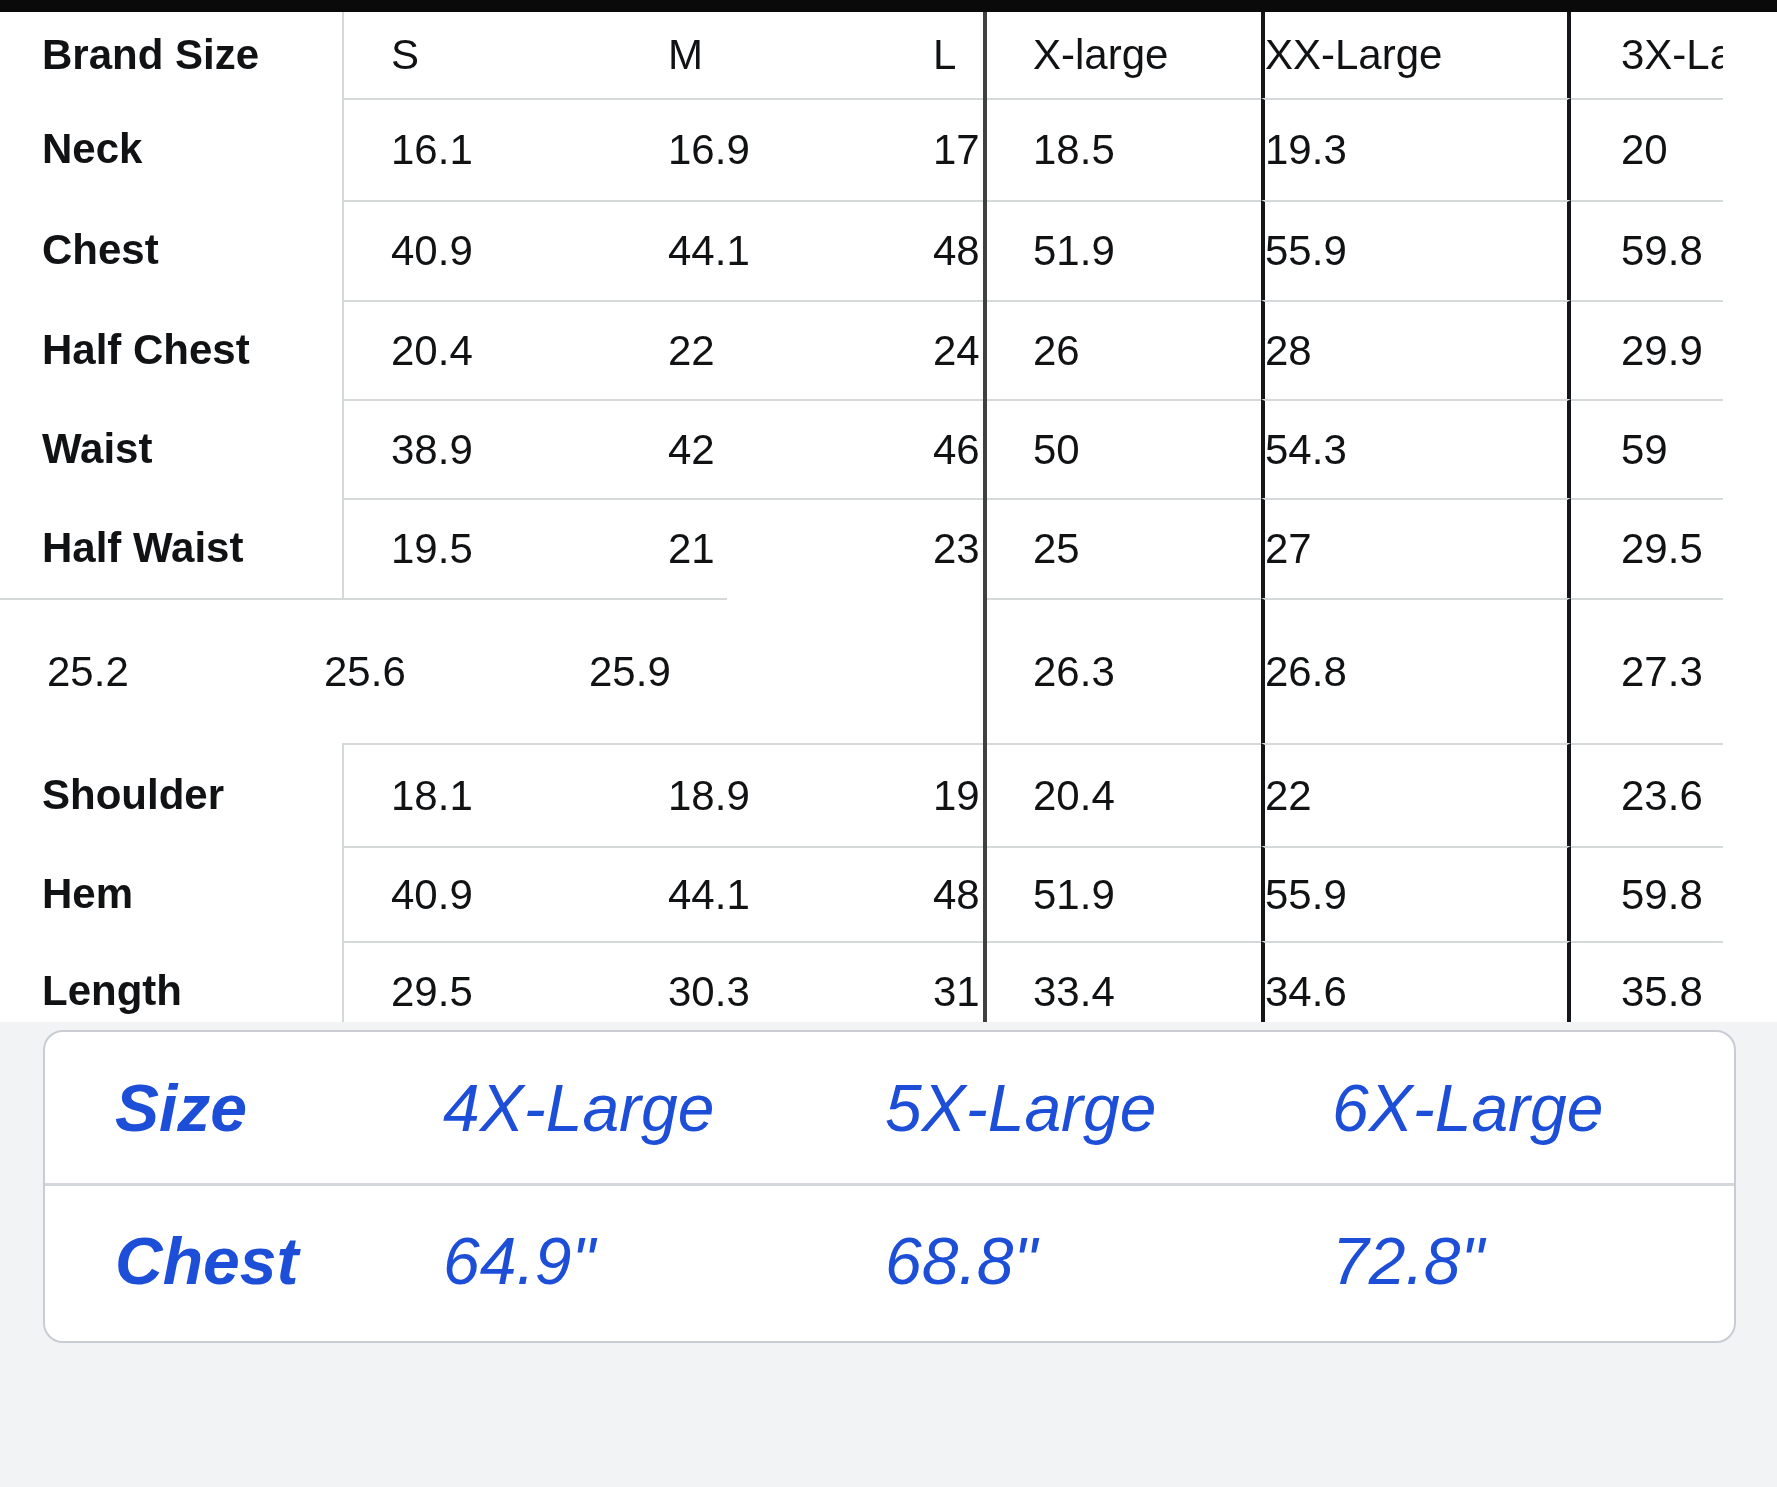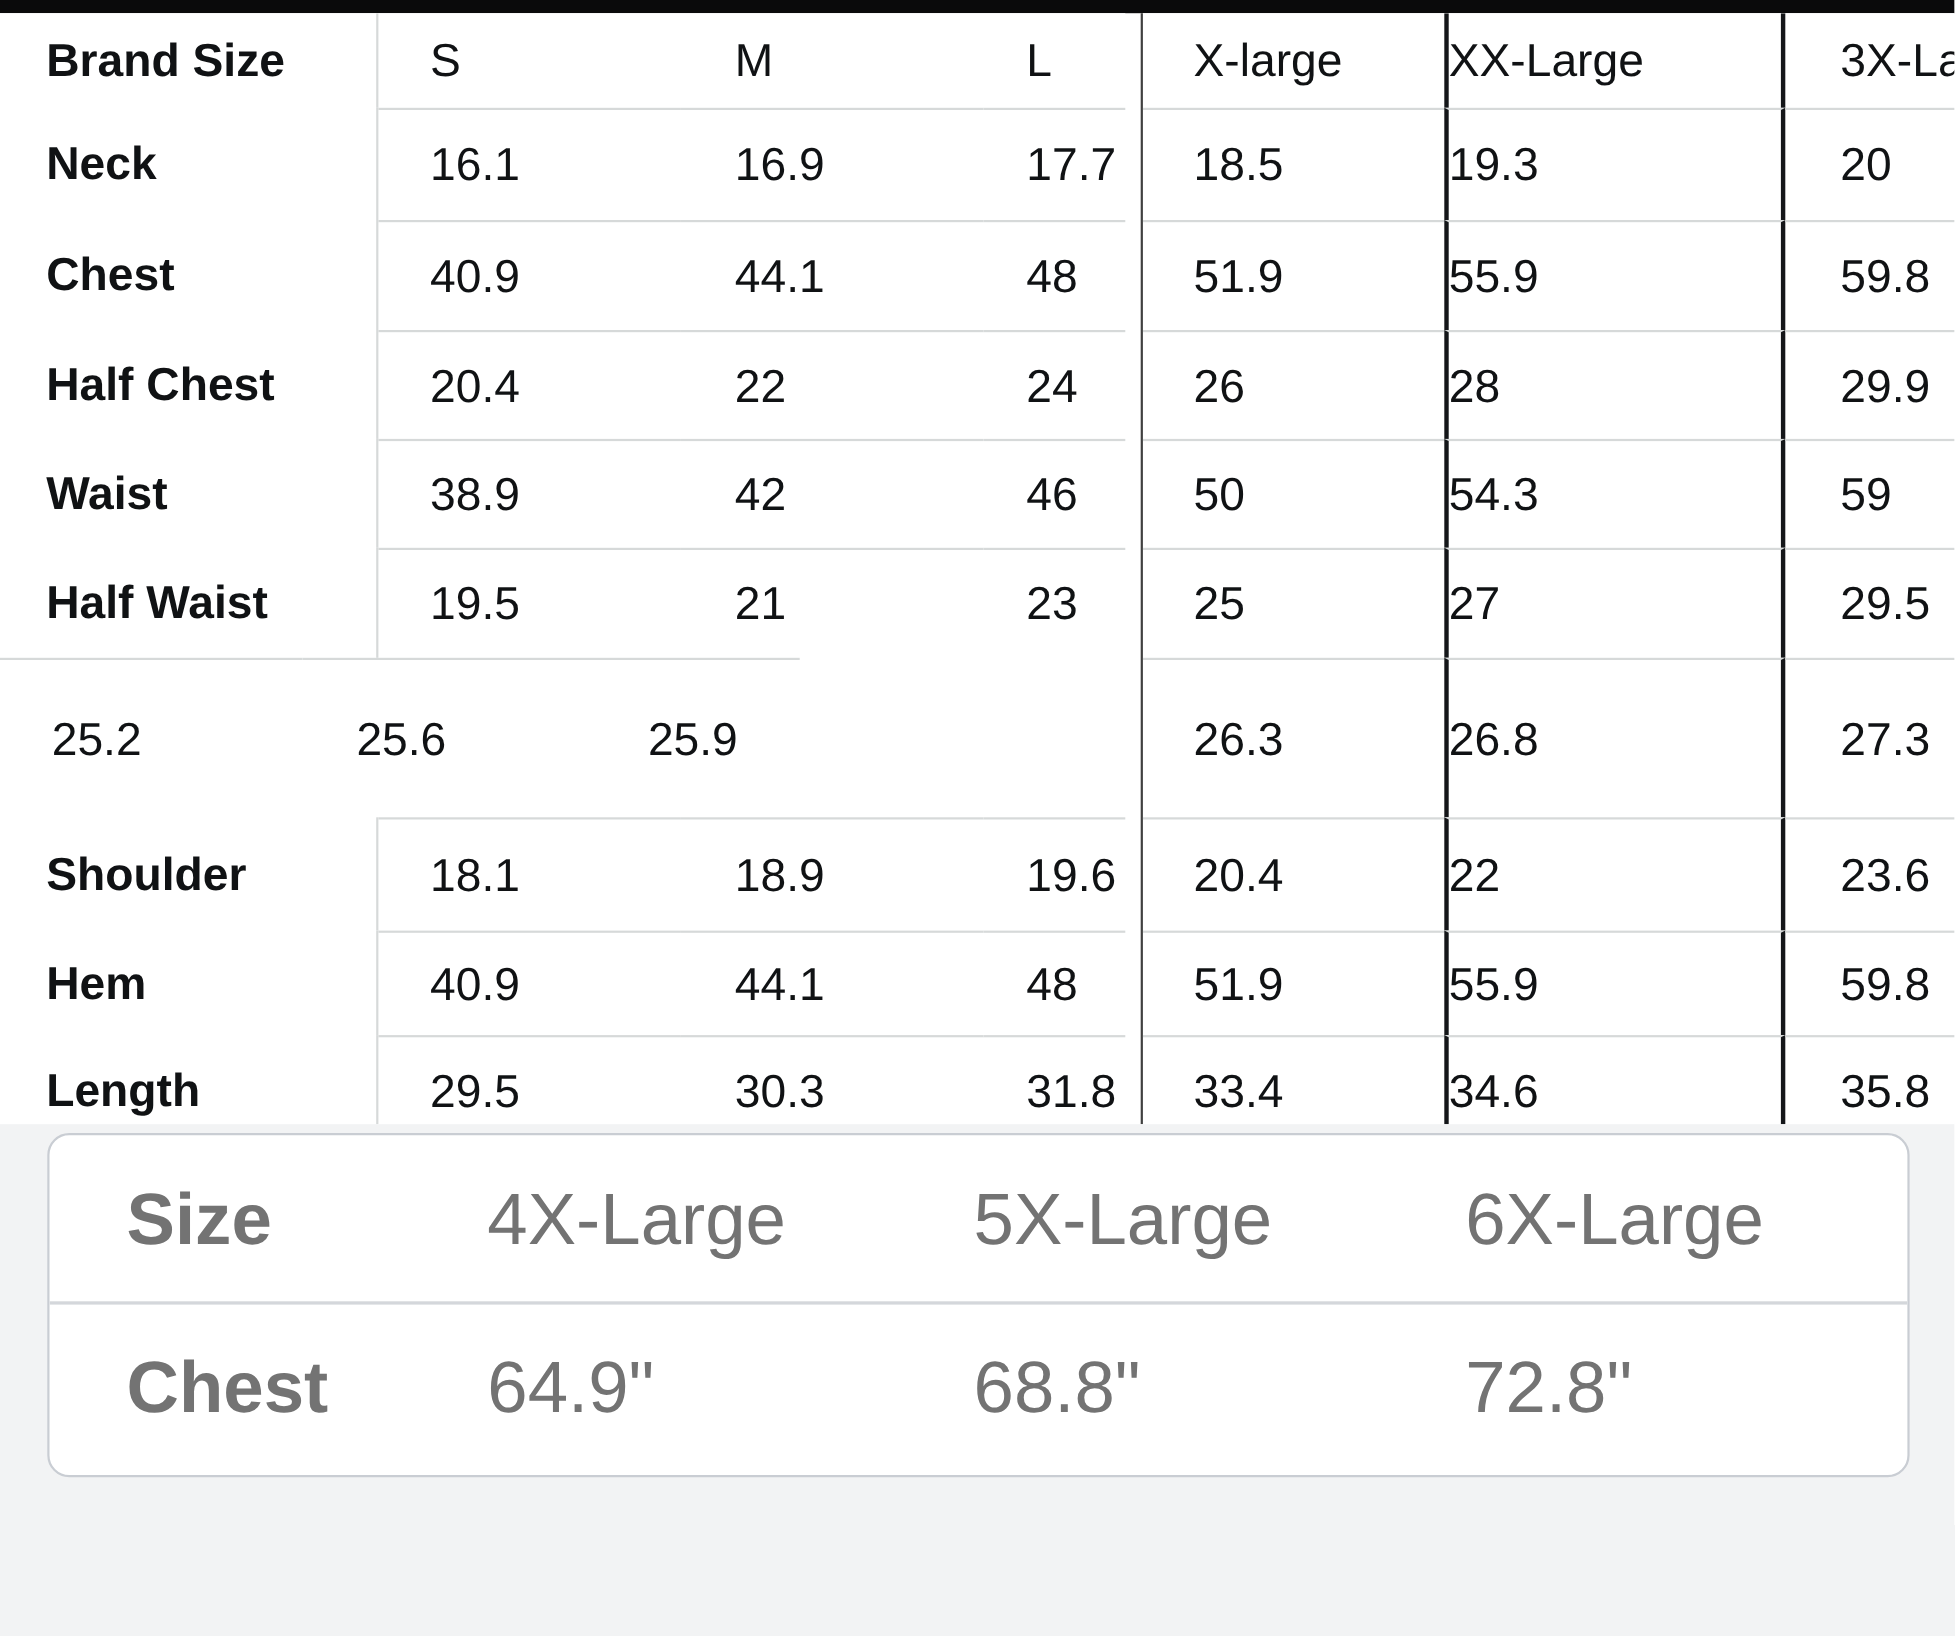--- a/index.html
+++ b/index.html
@@ -6,21 +6,21 @@
   body{font-family:"Liberation Sans","DejaVu Sans",sans-serif;color:#101214;}
   *{box-sizing:border-box;}
 
   .screen{position:relative;width:1777px;height:1487px;background:#ffffff;overflow:hidden;}
 
   .topbar{position:absolute;left:0;top:0;width:1777px;height:12px;background:#0a0a0b;}
 
   
   .pane{position:absolute;top:12px;height:1010px;background:#ffffff;overflow:hidden;}
   .pane-frozen{left:0;width:1023px;}
-  .pane-scroll{left:1037px;width:740px;border-left:2px solid #404040;}
+  .pane-scroll{left:983px;width:740px;border-left:4px solid #404040;}
 
   .t-row{display:flex;width:200%;}
   .t-row-header{height:86px;}
   .cell{display:flex;align-items:center;font-size:42px;line-height:1.22;color:#101214;}
 
   
   .c-label{width:344px;padding-left:42px;font-weight:700;border-right:2px solid #d6d9d9;}
   .c-s{width:275px;padding-left:47px;}
   .c-m{width:275px;padding-left:49px;}
   .c-l{width:177px;padding-left:39px;}
@@ -45,21 +45,21 @@
   .rows .t-row:nth-child(8){height:95px;}
   .rows .t-row:nth-child(9){height:100px;}
 
   
   .bottom-section{position:absolute;left:0;top:1022px;width:1777px;height:465px;background:#f2f3f4;}
   .card{position:absolute;left:43px;top:8px;width:1693px;height:313px;background:#ffffff;
         border:2px solid #c9cdd3;border-radius:20px;overflow:hidden;}
   .card-row{display:flex;height:154px;}
   .card-row-top{border-bottom:3px solid #d4d7db;}
   .card-row-bottom{height:150px;}
-  .card-cell{display:flex;align-items:center;font-size:66px;color:#737373;}
+  .card-cell{display:flex;align-items:center;font-size:66px;color:#1d4ed8;font-style:italic;}
   .cc-label{width:398px;padding-left:70px;font-weight:700;}
   .cc-v1{width:442px;text-align:right;}
   .cc-v2{width:447px;text-align:center;}
   .cc-v3{flex:1;}
 </style>
 </head>
 <body>
 
 <div class="screen">
 

